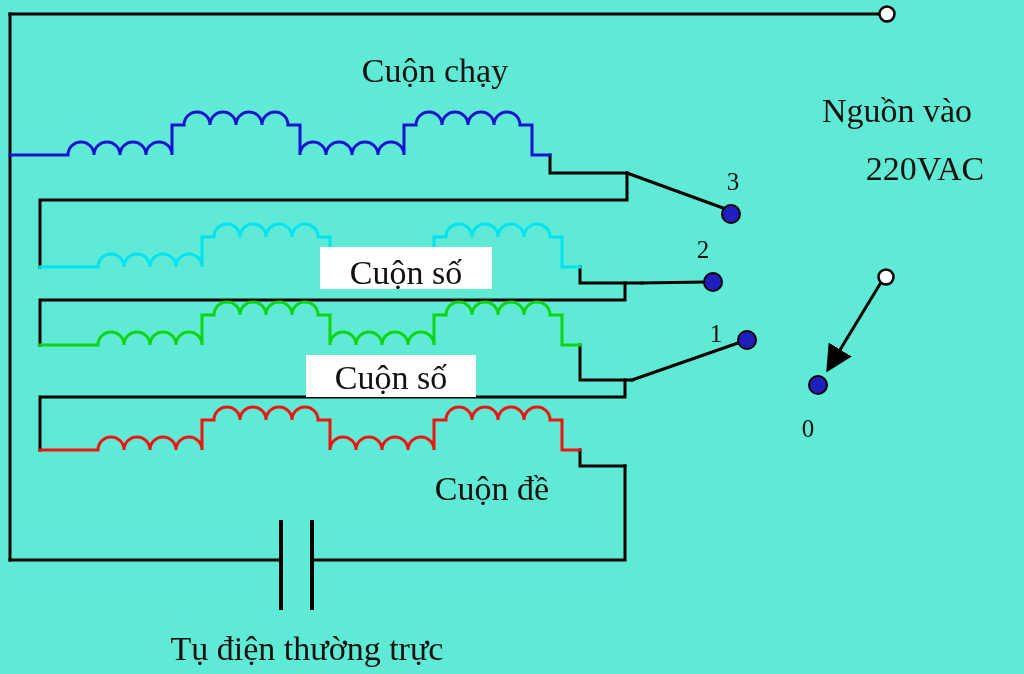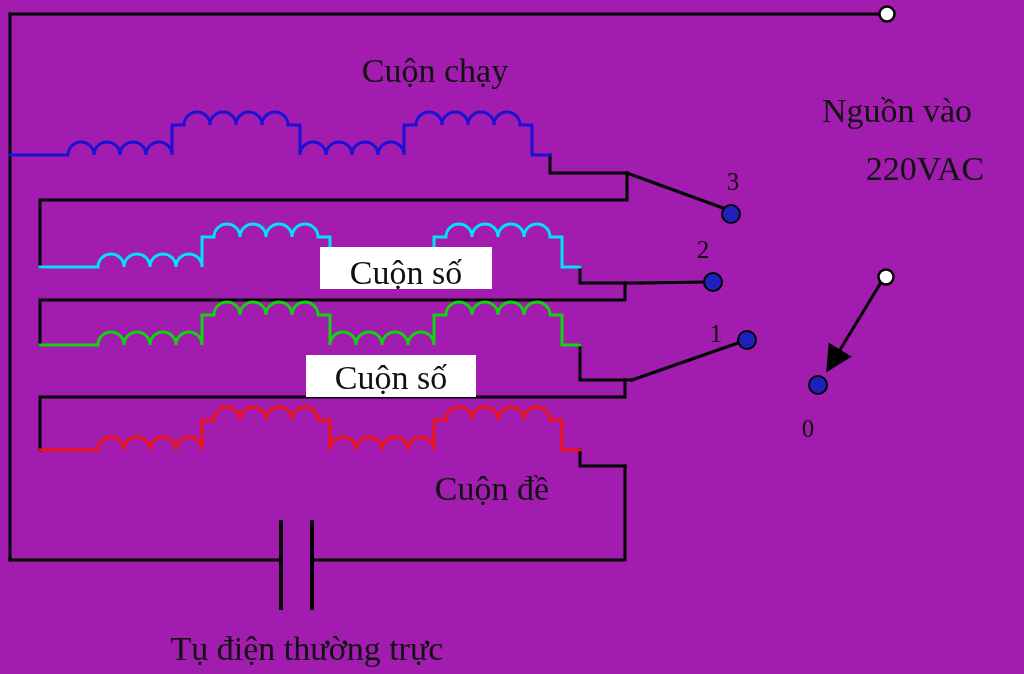--- a/index.html
+++ b/index.html
@@ -3,21 +3,21 @@
 <meta charset="utf-8">
 <style>
   html, body {
     margin: 0;
     padding: 0;
     background: #ffffff;
   }
   .stage {
     width: 1024px;
     height: 674px;
-    background: #a21caf;
+    background: #5eead4;
     position: relative;
     overflow: hidden;
     text-decoration: underline;
   }
   svg { display: block; }
   .wire-group path {
     fill: none;
     stroke-width: 3;
     stroke-linecap: square;
     stroke-linejoin: miter;

